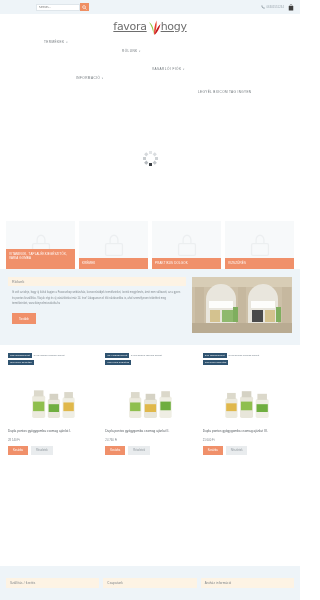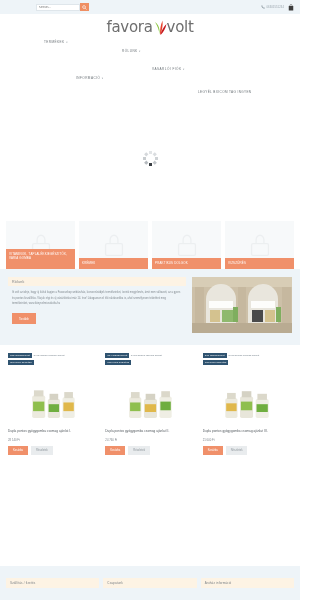--- a/index.html
+++ b/index.html
@@ -49,23 +49,24 @@
   .cart-icon { width: 6px; height: 7px; }
 
   
   .logo-area {
     height: 22px; display: flex;
     align-items: center; justify-content: center;
     padding-top: 3px;
   }
   .logo { display: flex; align-items: center; gap: 0px; }
   .logo-txt {
-    font-size: 15px; color: #6e6e6e;
+    font-size: 11px; color: #6e6e6e;
     font-family: "DejaVu Sans", sans-serif;
     letter-spacing: -0.3px;
+    text-decoration: underline;
   }
   .logo-mark { width: 14px; height: 16px; margin: 0 0px; }
 
   
   .nav-zone { position: relative; height: 60px; }
   .nav-item {
     position: absolute;
     font-size: 3.1px;
     color: #6d7479;
     letter-spacing: 0.45px;
@@ -268,21 +269,21 @@
 </div>
 
 <div class="logo-area">
   <div class="logo">
     <span class="logo-txt">favora</span>
     <svg class="logo-mark" viewBox="0 0 28 32">
       <path d="M13 31 C12 22 9 14 4 6 C9 9 12 15 13 22 Z" fill="#8cc63f"></path>
       <path d="M14 31 C14 21 15 12 19 3 C20 13 18 23 15 31 Z" fill="#e8412a"></path>
       <path d="M15 31 C17 23 21 16 27 10 C25 19 21 26 16 31 Z" fill="#c4161c"></path>
     </svg>
-    <span class="logo-txt">volt</span>
+    <span class="logo-txt">hogy</span>
   </div>
 </div>
 
 <div class="nav-zone">
   <div class="nav-item n1">
     <span>TERMÉKEK</span>
     <span class="caret">▾</span>
   </div>
   <div class="nav-item n2">
     <span>RÓLUNK</span>

